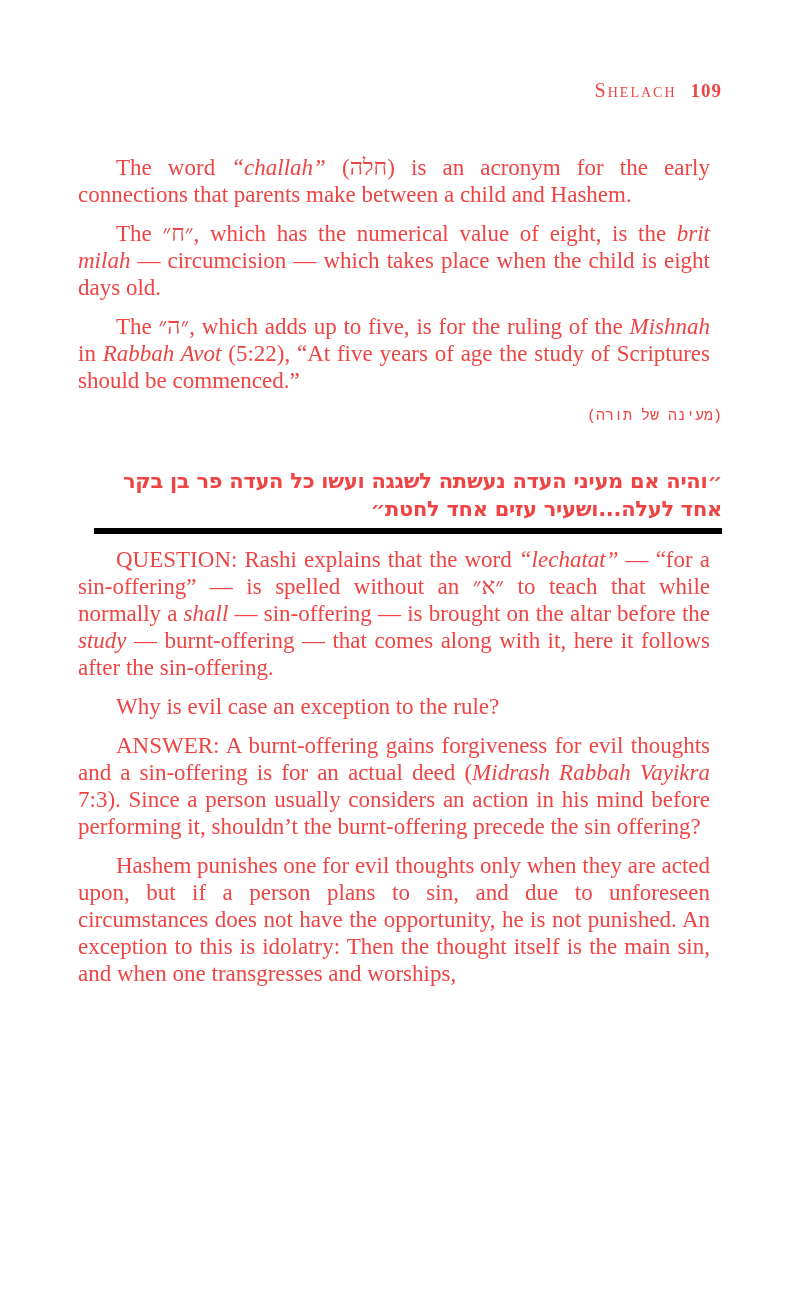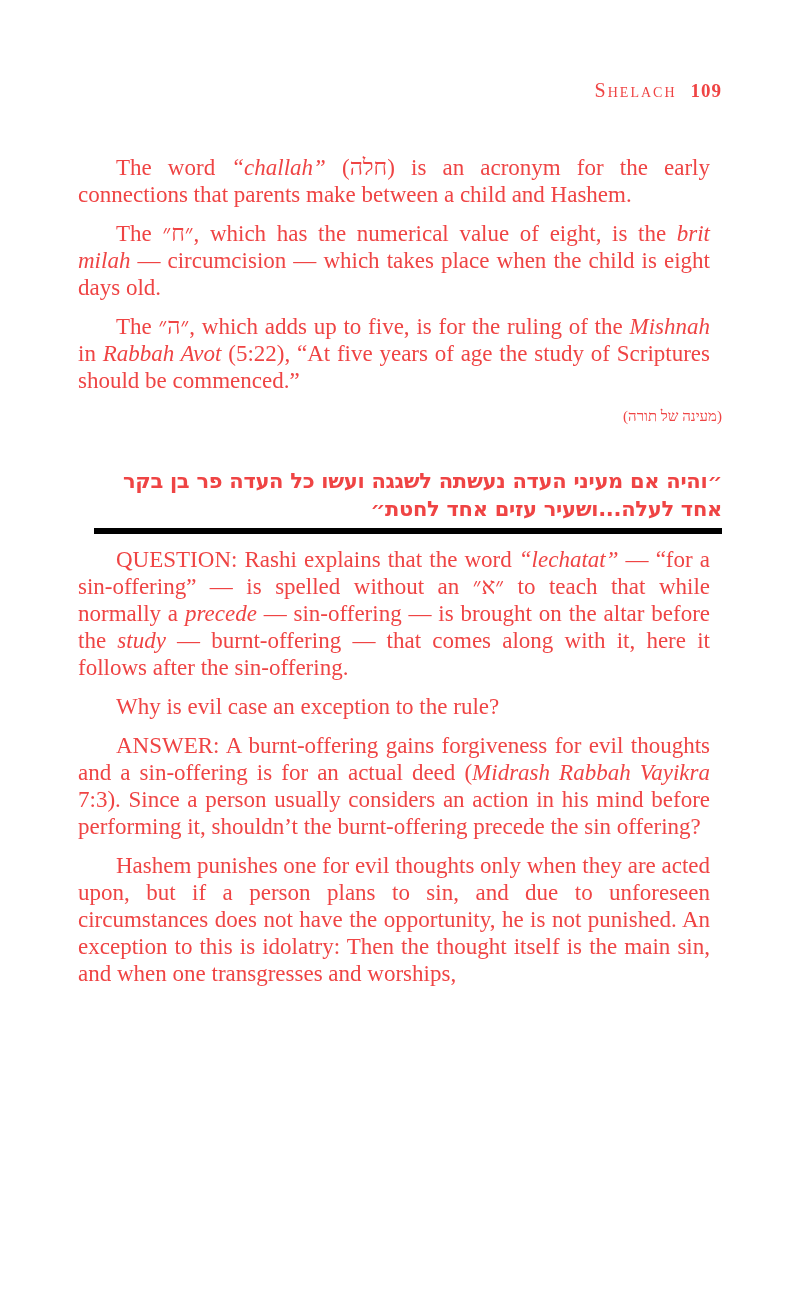--- a/index.html
+++ b/index.html
@@ -15,21 +15,21 @@
   .page-number { font-weight:bold; font-size:19px; margin-left:14px; letter-spacing:1px; }
 
   p.body {
     font-size:23px; line-height:27px; text-align:justify;
     text-indent:38px; margin:0 12px 12px 0;
   }
   p.body i { font-family:"Liberation Serif", serif; }
 
   .attribution {
     direction:rtl; text-align:right; font-size:15px; line-height:21px;
-    margin:8px 0 40px 0; font-family:Liberation Serif, serif;
+    margin:8px 0 40px 0; font-family:Liberation Mono, monospace;
   }
 
   .verse-block { margin:0 0 12px 16px; }
   .hebrew-verse {
     direction:rtl; text-align:right; margin:0;
     font-family:"DejaVu Sans", sans-serif; font-weight:bold;
     font-size:21px; line-height:28px; letter-spacing:-0.3px;
   }
   .rule { height:6px; background:#000000; margin:5px 0 7px 0; }
   .english-verse {
@@ -51,19 +51,19 @@
     <p class="body">The ״ח״, which has the numerical value of eight, is the <i>brit milah</i> — circumcision — which takes place when the child is eight days old.</p>
     <p class="body">The ״ה״, which adds up to five, is for the ruling of the <i>Mishnah</i> in <i>Rabbah Avot</i> (5:22), “At five years of age the study of Scriptures should be commenced.”</p>
 
     <p class="attribution">(מעינה של תורה)</p>
 
     <div class="verse-block">
       <p class="hebrew-verse">״והיה אם מעיני העדה נעשתה לשגגה ועשו כל העדה פר בן בקר אחד לעלה...ושעיר עזים אחד לחטת״</p>
       <div class="rule"></div>
     </div>
 
-    <p class="body">QUESTION: Rashi explains that the word <i>“lechatat”</i> — “for a sin-offering” — is spelled without an ״א״ to teach that while normally a <i>precede</i> — sin-offering — is brought on the altar before the <i>study</i> — burnt-offering — that comes along with it, here it follows after the sin-offering.</p>
+    <p class="body">QUESTION: Rashi explains that the word <i>“lechatat”</i> — “for a sin-offering” — is spelled without an ״א״ to teach that while normally a <i>shall</i> — sin-offering — is brought on the altar before the <i>study</i> — burnt-offering — that comes along with it, here it follows after the sin-offering.</p>
     <p class="body">Why is evil case an exception to the rule?</p>
     <p class="body">ANSWER: A burnt-offering gains forgiveness for evil thoughts and a sin-offering is for an actual deed (<i>Midrash Rabbah Vayikra</i> 7:3). Since a person usually considers an action in his mind before performing it, shouldn’t the burnt-offering precede the sin offering?</p>
     <p class="body">Hashem punishes one for evil thoughts only when they are acted upon, but if a person plans to sin, and due to unforeseen circumstances does not have the opportunity, he is not punished. An exception to this is idolatry: Then the thought itself is the main sin, and when one transgresses and worships,</p>
 
   </div>
 </div>
 
 </body></html>

